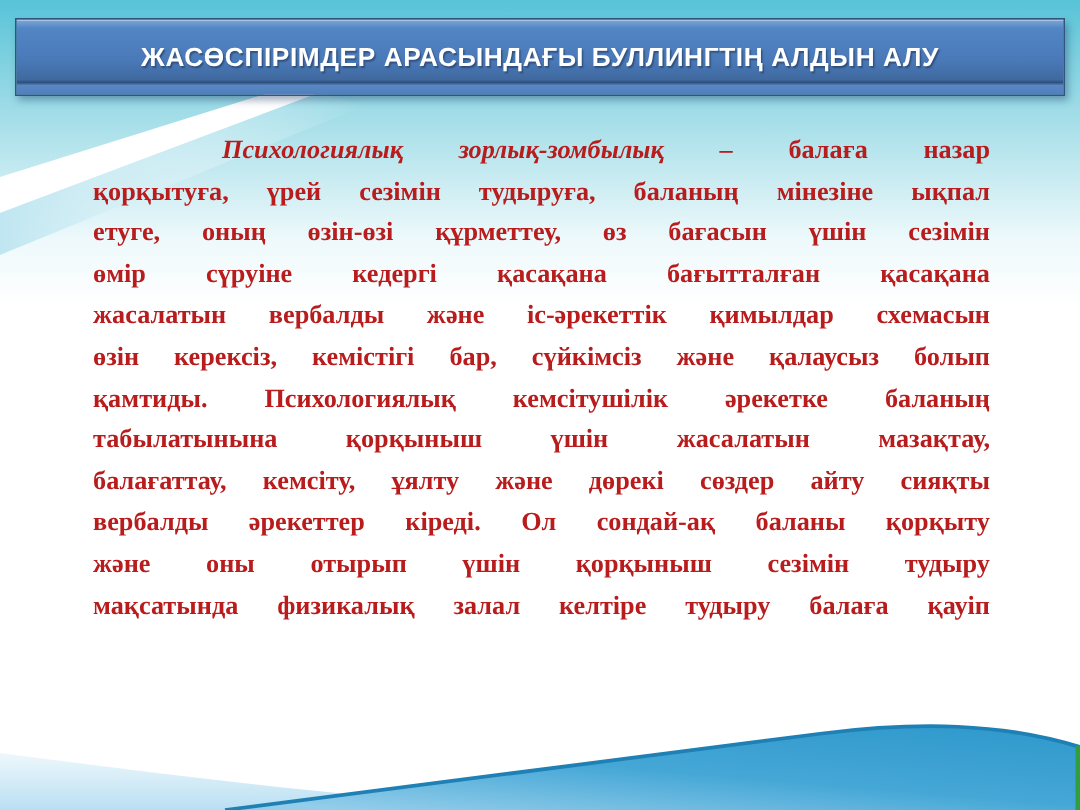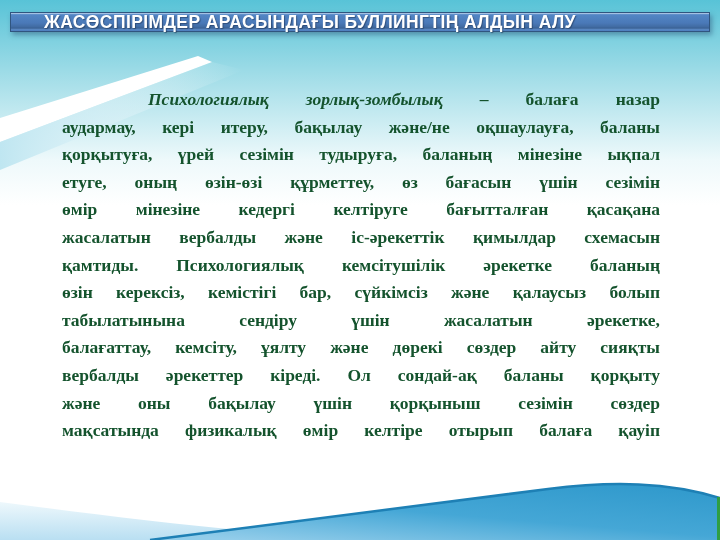--- a/index.html
+++ b/index.html
@@ -4,37 +4,37 @@
 <style>
   html,body { margin:0; padding:0; }
   body {
     width:720px; height:540px; position:relative; overflow:hidden;
     background:#ffffff;
     font-family:"Liberation Serif", serif;
   }
   .bg-svg { position:absolute; left:0; top:0; width:720px; height:540px; z-index:0; }
 
   .banner {
-    position:absolute; left:10px; top:12px; width:700px; height:20px;
+    position:absolute; left:10px; top:12px; width:700px; height:52px;
     box-sizing:border-box; z-index:2;
     background:linear-gradient(180deg,#7fa7d8 0%,#5285c4 12%,#4a79b8 55%,#40699f 80%,#2c5180 84%,#5b87c0 88%,#4d7fc0 100%);
     border:1px solid #30557f;
     box-shadow:2px 3px 5px rgba(40,70,110,0.45), inset 0 1px 0 rgba(255,255,255,0.35);
-    display:flex; align-items:center; justify-content:flex-start;padding-left:33px;
+    display:flex; align-items:center; justify-content:center;
   }
   .banner-title {
     color:#ffffff; font-family:"Liberation Sans", sans-serif;
     font-weight:bold; font-size:17.5px; letter-spacing:0.4px;
     text-shadow:1px 1px 1px rgba(30,50,80,0.55);
     white-space:nowrap;
   }
 
   .body-text {
     position:absolute; left:62px; top:86px; width:598px; z-index:1;
-    color:#14532d; font-weight:bold; font-size:17.5px; line-height:27.6px;
+    color:#b91c1c; font-weight:bold; font-size:17.5px; line-height:27.6px;
   }
   .line { text-align:justify; text-align-last:justify; }
   .line.first { text-indent:86px; }
   .line.last { text-align-last:left; }
   .lead-italic { font-style:italic; }
 </style>
 </head>
 <body>
 
 <svg class="bg-svg" viewBox="0 0 720 540" xmlns="http://www.w3.org/2000/svg" aria-hidden="true">
@@ -72,25 +72,24 @@
 
 <div class="banner">
   <div class="banner-title">ЖАСӨСПІРІМДЕР АРАСЫНДАҒЫ БУЛЛИНГТІҢ АЛДЫН АЛУ</div>
 </div>
 
 <div class="body-text">
   <div class="line first">
     <span class="lead-italic">Психологиялық зорлық-зомбылық</span>
     <span>– балаға назар</span>
   </div>
-  <div class="line">аудармау, кері итеру, бақылау және/не оқшаулауға, баланы</div>
   <div class="line">қорқытуға, үрей сезімін тудыруға, баланың мінезіне ықпал</div>
   <div class="line">етуге, оның өзін-өзі құрметтеу, өз бағасын үшін сезімін</div>
-  <div class="line">өмір мінезіне кедергі келтіруге бағытталған қасақана</div>
+  <div class="line">өмір сүруіне кедергі қасақана бағытталған қасақана</div>
   <div class="line">жасалатын вербалды және іс-әрекеттік қимылдар схемасын</div>
+  <div class="line">өзін керексіз, кемістігі бар, сүйкімсіз және қалаусыз болып</div>
   <div class="line">қамтиды. Психологиялық кемсітушілік әрекетке баланың</div>
-  <div class="line">өзін керексіз, кемістігі бар, сүйкімсіз және қалаусыз болып</div>
-  <div class="line">табылатынына сендіру үшін жасалатын әрекетке,</div>
+  <div class="line">табылатынына қорқыныш үшін жасалатын мазақтау,</div>
   <div class="line">балағаттау, кемсіту, ұялту және дөрекі сөздер айту сияқты</div>
   <div class="line">вербалды әрекеттер кіреді. Ол сондай-ақ баланы қорқыту</div>
-  <div class="line">және оны бақылау үшін қорқыныш сезімін сөздер</div>
-  <div class="line">мақсатында физикалық өмір келтіре отырып балаға қауіп</div>
+  <div class="line">және оны отырып үшін қорқыныш сезімін тудыру</div>
+  <div class="line">мақсатында физикалық залал келтіре тудыру балаға қауіп</div>
 </div>
 
 </body></html>

